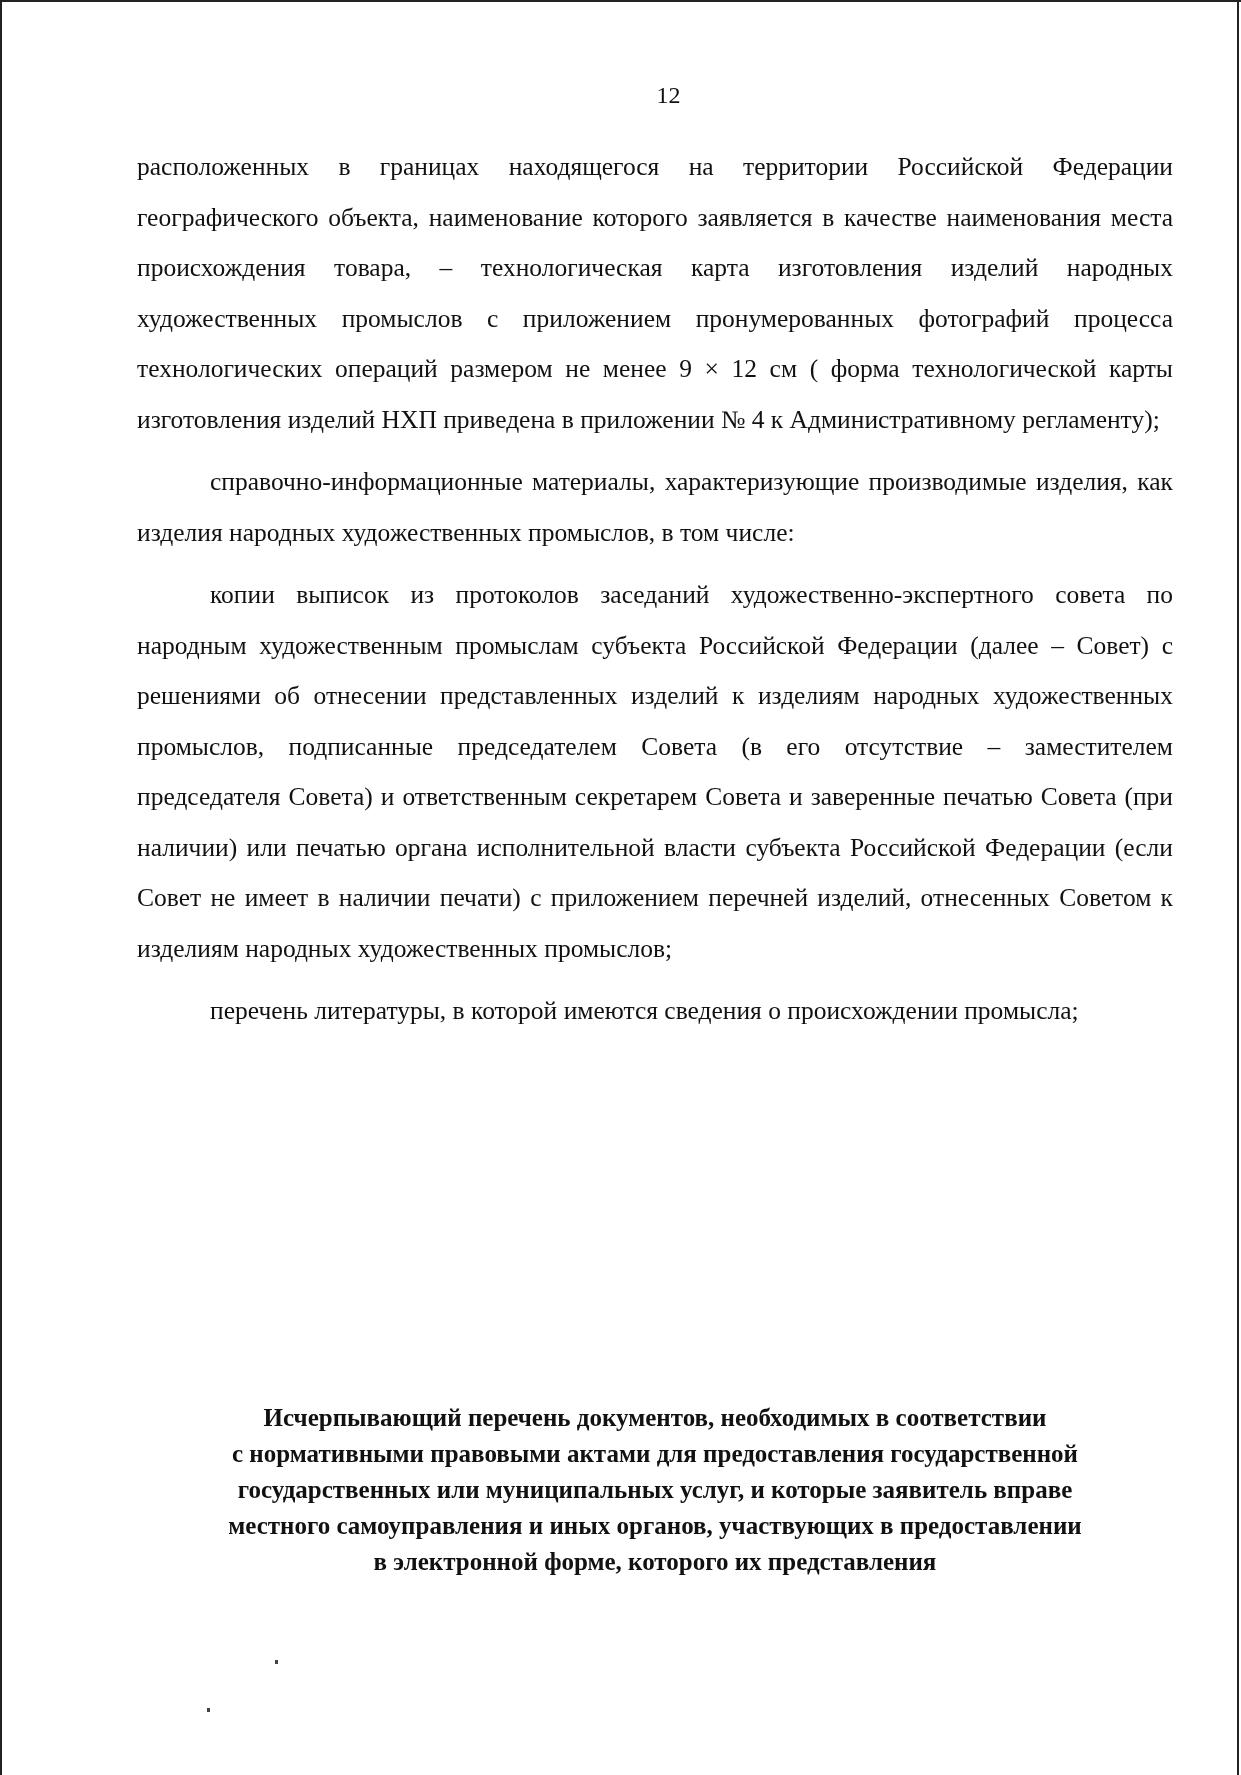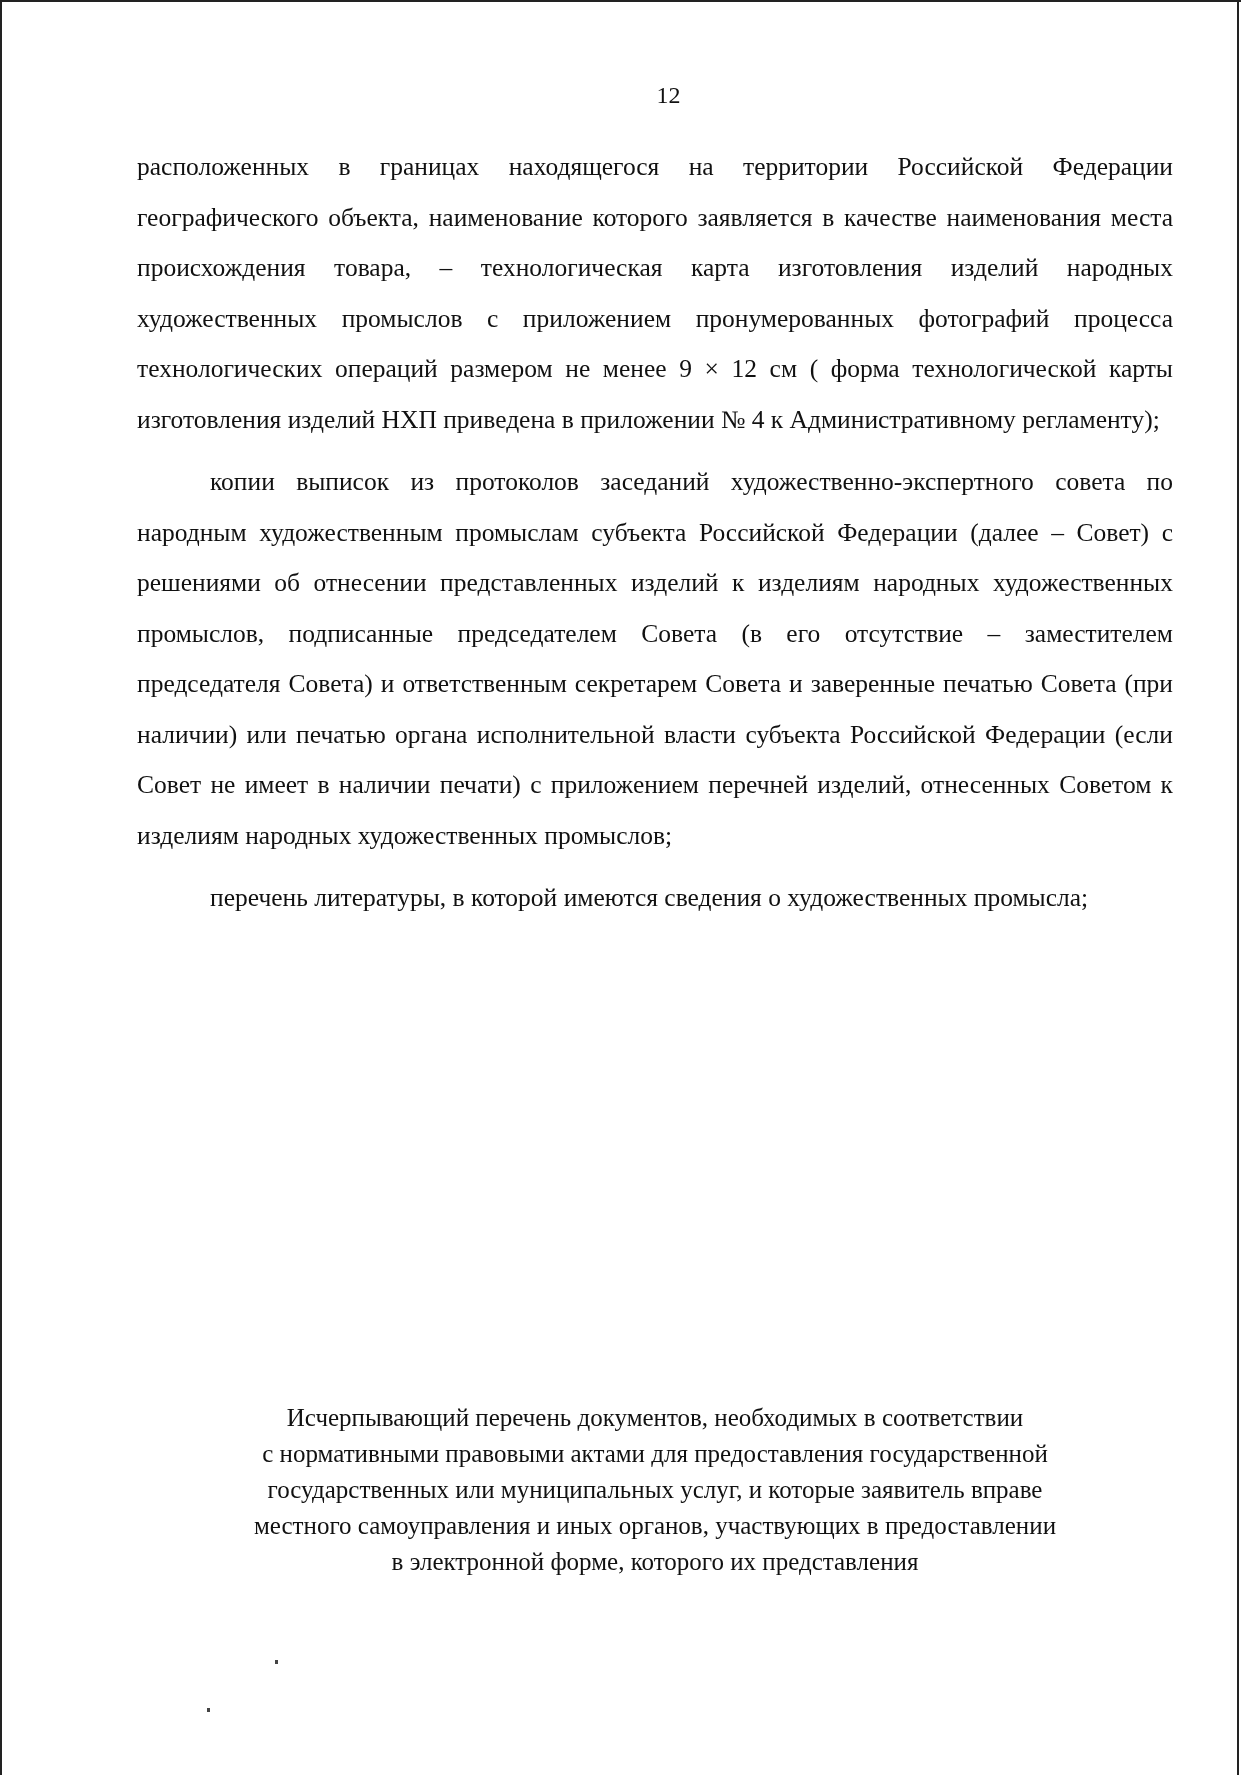--- a/index.html
+++ b/index.html
@@ -4,37 +4,38 @@
   <style>
     html, body { margin: 0; padding: 0; background: #ffffff; }
     body { width: 1241px; height: 1775px; position: relative; overflow: hidden; font-family: "Liberation Serif", serif; color: #111; }
     .frame-top { position: absolute; left: 0; top: 0; width: 1241px; height: 2px; background: #222; }
     .frame-left { position: absolute; left: 0; top: 0; width: 2px; height: 1775px; background: #222; }
     .frame-right { position: absolute; right: 2px; top: 0; width: 2px; height: 1775px; background: #222; }
     .page-number { position: absolute; top: 82px; left: 0; width: 1241px; text-align: center; font-size: 24px; padding-left: 48px; }
     .body { position: absolute; left: 125px; top: 130px; width: 1060px; font-size: 25.5px; line-height: 50.5px; }
     .p { margin: 12px; text-align: justify; }
     .p.indent { text-indent: 73px; }
-    .heading { position: absolute; left: 125px; top: 1400px; width: 1060px; text-align: center; font-weight: normal; font-size: 25px; line-height: 36px; }
+    .heading { position: absolute; left: 125px; top: 1400px; width: 1060px; text-align: center; font-weight: bold; font-size: 25px; line-height: 36px; }
     .heading .line { display: block; }
     .speck { position: absolute; width: 3px; height: 4px; background: #444; }
   </style>
 </head>
 <body>
 
 <div class="frame-top"></div>
 <div class="frame-left"></div>
 <div class="frame-right"></div>
 
 <div class="page-number">12</div>
 
 <div class="body">
   <p class="p">расположенных в границах находящегося на территории Российской Федерации географического объекта, наименование которого заявляется в качестве наименования места происхождения товара, – технологическая карта изготовления изделий народных художественных промыслов с приложением пронумерованных фотографий процесса технологических операций размером не менее 9 × 12 см ( форма технологической карты изготовления изделий НХП приведена в приложении № 4 к Административному регламенту);</p>
+  <p class="p indent">справочно-информационные материалы, характеризующие производимые изделия, как изделия народных художественных промыслов, в том числе:</p>
   <p class="p indent">копии выписок из протоколов заседаний художественно-экспертного совета по народным художественным промыслам субъекта Российской Федерации (далее – Совет) с решениями об отнесении представленных изделий к изделиям народных художественных промыслов, подписанные председателем Совета (в его отсутствие – заместителем председателя Совета) и ответственным секретарем Совета и заверенные печатью Совета (при наличии) или печатью органа исполнительной власти субъекта Российской Федерации (если Совет не имеет в наличии печати) с приложением перечней изделий, отнесенных Советом к изделиям народных художественных промыслов;</p>
-  <p class="p indent">перечень литературы, в которой имеются сведения о художественных промысла;</p>
+  <p class="p indent">перечень литературы, в которой имеются сведения о происхождении промысла;</p>
 </div>
 
 <div class="heading">
   <span class="line">Исчерпывающий перечень документов, необходимых в соответствии</span>
   <span class="line">с нормативными правовыми актами для предоставления государственной</span>
   <span class="line">государственных или муниципальных услуг, и которые заявитель вправе</span>
   <span class="line">местного самоуправления и иных органов, участвующих в предоставлении</span>
   <span class="line">в электронной форме, которого их представления</span>
 </div>
 

